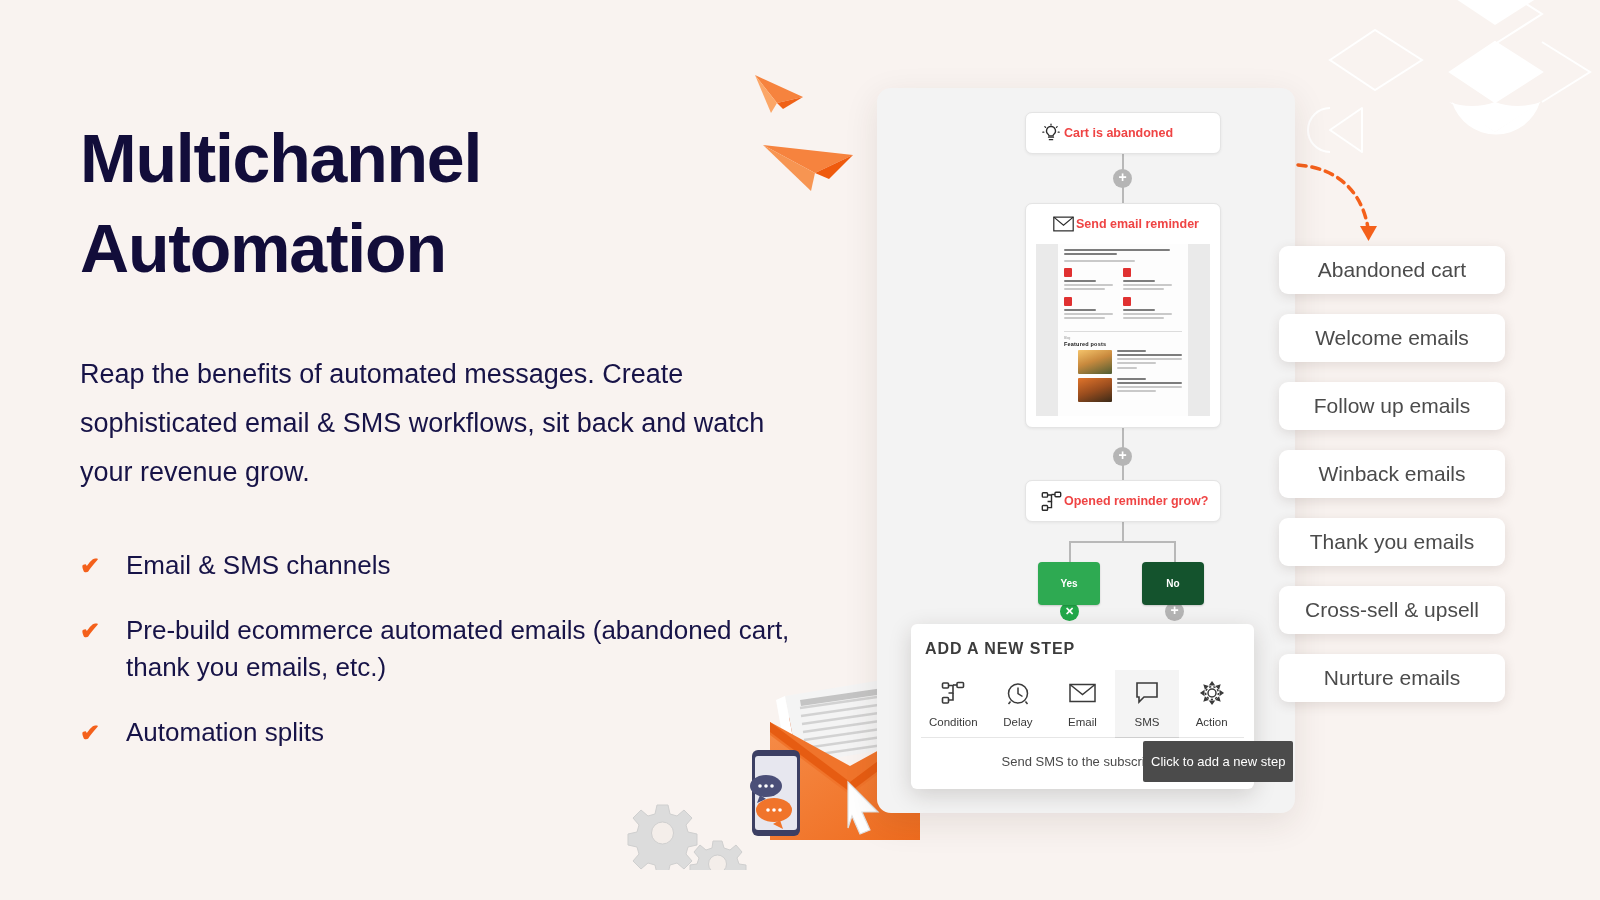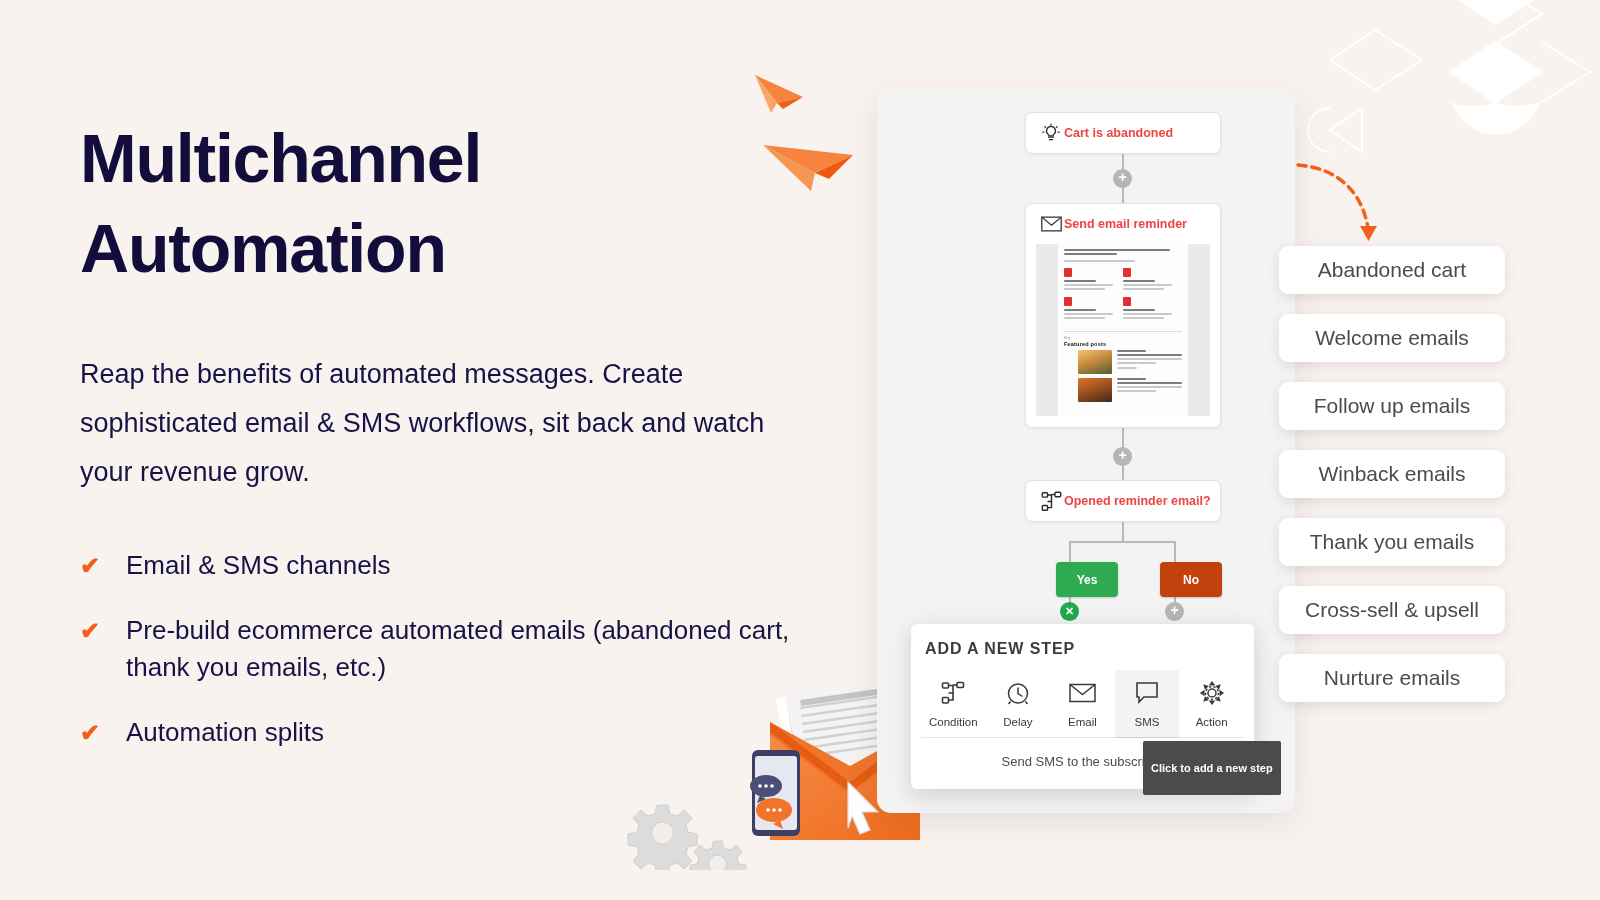--- a/index.html
+++ b/index.html
@@ -84,21 +84,21 @@
   .flow-node-title {
     font-size: 12.5px;
     font-weight: bold;
     color: #ef4444;
     white-space: nowrap;
   }
   .node-icon { flex: 0 0 auto; display: flex; align-items: center; justify-content: center; }
 
   #node-trigger { left: 148px; top: 24px; width: 196px; height: 42px; padding: 0 12px; }
   #node-email   { left: 148px; top: 115px; width: 196px; height: 225px; display: block; }
-  #node-email .node-head { display: flex; align-items: center; height: 40px; padding: 0 12px; }
+  #node-email .node-head { display: flex; align-items: center; height: 40px; padding: 0 12px; margin-left: 12px; }
   #node-condition { left: 148px; top: 392px; width: 196px; height: 42px; padding: 0 12px; }
 
   
   #email-preview {
     margin: 0 10px 10px 10px;
     height: 172px;
     background: #eaeaea;
     overflow: hidden;
     position: relative;
   }
@@ -139,31 +139,30 @@
     font-size: 14px;
     line-height: 17px;
     text-align: center;
     font-weight: bold;
   }
   .plus-dot.green { background: #22a84a; font-size: 11px; line-height: 19px; }
 
   
   .branch-btn {
     position: absolute;
-    width: 62px; height: 35px;
+    width: 62px; height: 43px;
     border-radius: 4px;
     color: #ffffff;
-    font-size: 12px;
+    font-size: 10px;
     font-weight: bold;
     display: flex; align-items: center; justify-content: center;
     box-shadow: 0 1px 2px rgba(0,0,0,0.18);
-    margin-left: 18px;
   }
   #branch-yes { background: #2eaa52; left: 161px; top: 474px; }
-  #branch-no  { background: #c2410c; left: 265px; top: 474px; text-align: right; }
+  #branch-no  { background: #14532d; left: 265px; top: 474px; text-align: right; }
 
   
   #add-step-panel {
     position: absolute;
     left: 911px; top: 624px;
     width: 343px; height: 165px;
     background: #ffffff;
     border-radius: 6px;
     box-shadow: 0 6px 22px rgba(40,30,25,0.17);
     z-index: 6;
@@ -197,23 +196,23 @@
     text-align: center;
     margin-top: 16px;
     font-size: 13px;
     color: #4a4a4a;
   }
   #step-tooltip {
     position: absolute;
     left: 1143px; top: 741px;
     background: #4b4b4b;
     color: #ffffff;
-    font-size: 11px;
-    font-weight: bold;
-    padding: 21px 8px;
+    font-size: 13px;
+    font-weight: normal;
+    padding: 13px 8px;
     border-radius: 2px;
     white-space: nowrap;
     z-index: 8;
   }
 
   
   #pill-list {
     position: absolute;
     left: 1279px; top: 246px;
     width: 340px;
@@ -457,21 +456,21 @@
       <span class="node-icon" style="width:26px;">
         <svg width="21" height="21" viewBox="0 0 24 24" fill="none" stroke="#2a2a2a" stroke-width="1.6">
           <rect x="1.5" y="2" width="6" height="5" rx="1"></rect>
           <rect x="16" y="1.5" width="6.5" height="5" rx="1"></rect>
           <rect x="1.5" y="16.5" width="6" height="5.5" rx="1"></rect>
           <path d="M7.5 4.5 L12 4.5 L12 12 L7.5 12"></path>
           <path d="M12 4 L16 4"></path>
           <path d="M7.5 19 L12 19 L12 12"></path>
         </svg>
       </span>
-      <span class="flow-node-title">Opened reminder email?</span>
+      <span class="flow-node-title">Opened reminder grow?</span>
     </div>
 
     <div class="branch-btn" id="branch-yes">Yes</div>
     <div class="branch-btn" id="branch-no">No</div>
   </div>
 
   <div id="add-step-panel">
     <div id="add-step-title">ADD A NEW STEP</div>
     <div id="step-options">
 

